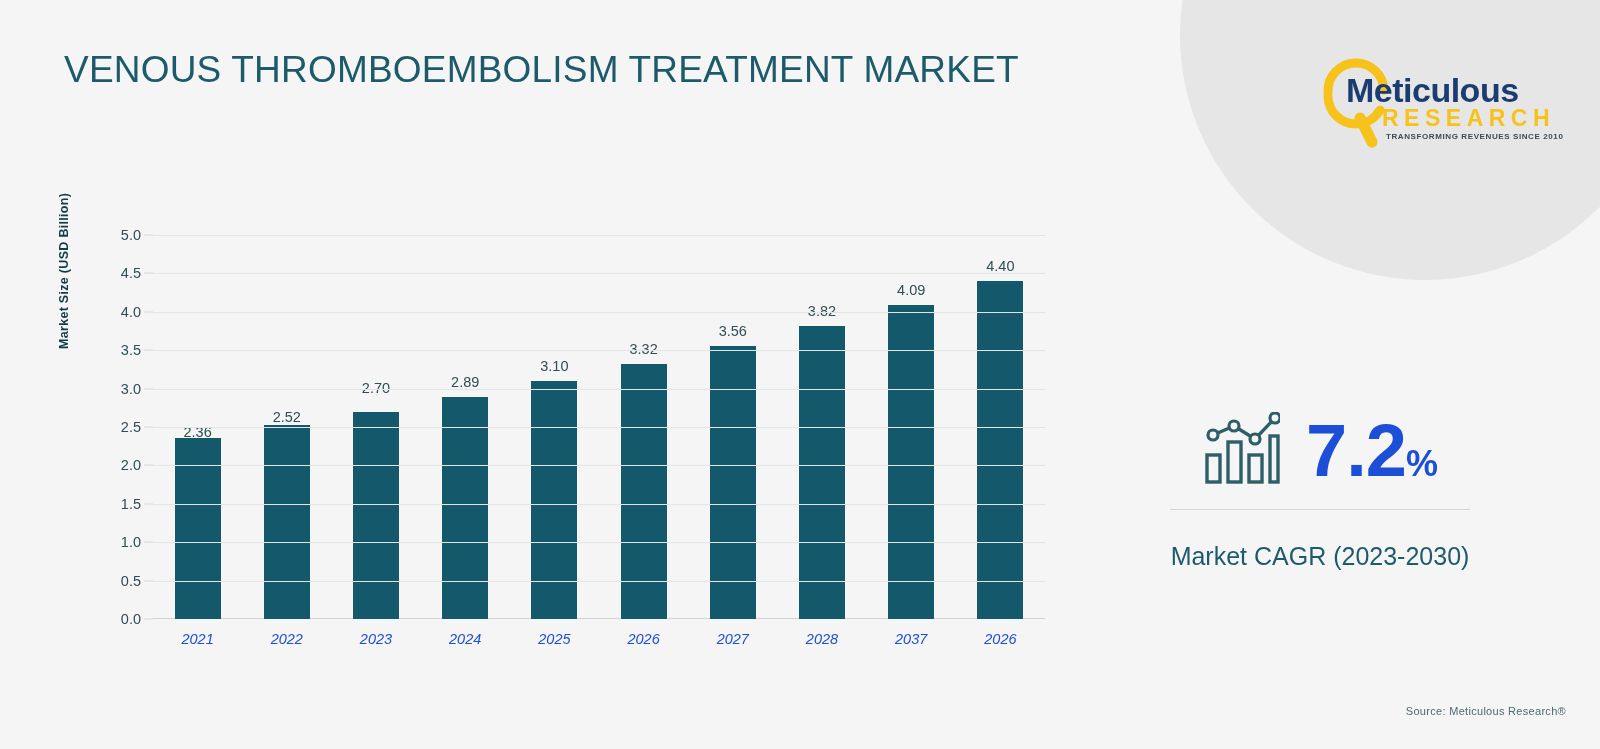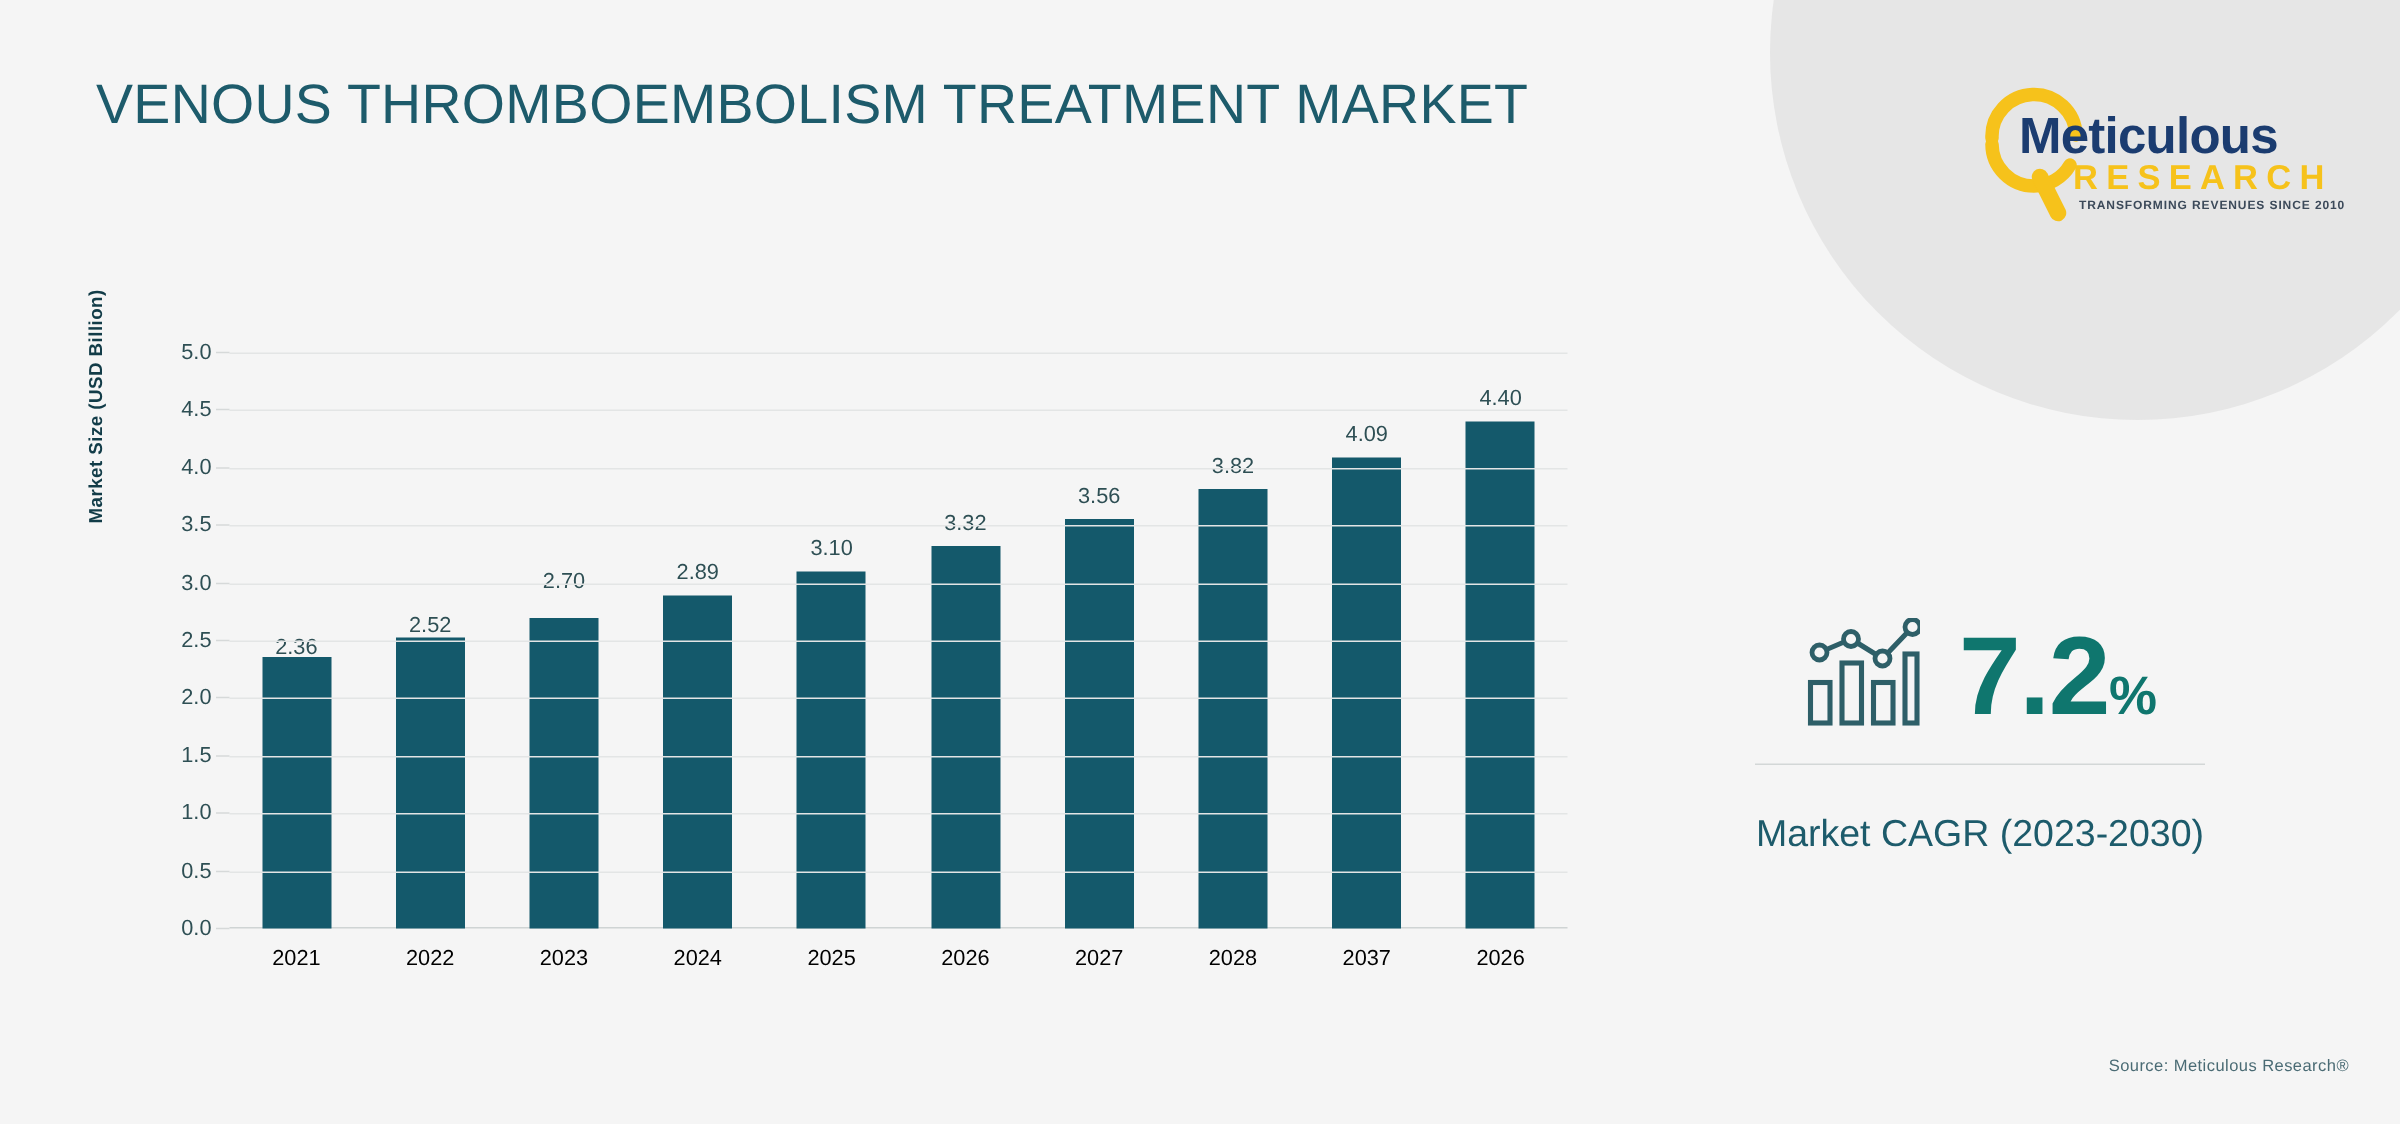--- a/index.html
+++ b/index.html
@@ -159,22 +159,23 @@
     color: #2e4f54;
     white-space: nowrap;
   }
   .xtick {
     position: absolute;
     top: 100%;
     margin-top: 12px;
     left: 50%;
     transform: translateX(-50%);
     font-size: 14.5px;
-    color: #000000;
-    white-space: nowrap;
+    color: #1d4ed8;
+    white-space: nowrap;
+    font-style: italic;
   }
 
   
   .cagr-panel {
     position: absolute;
     left: 1150px;
     top: 405px;
     width: 340px;
     z-index: 3;
   }
@@ -182,21 +183,21 @@
     display: flex;
     align-items: center;
     justify-content: center;
     gap: 26px;
     height: 92px;
   }
   .cagr-icon { flex: 0 0 auto; }
   .cagr-value {
     font-size: 74px;
     font-weight: bold;
-    color: #0f766e;
+    color: #1d4ed8;
     line-height: 1;
     letter-spacing: -1px;
     white-space: nowrap;
   }
   .cagr-value .pct {
     font-size: 36px;
     font-weight: bold;
     vertical-align: baseline;
     letter-spacing: 0;
   }

